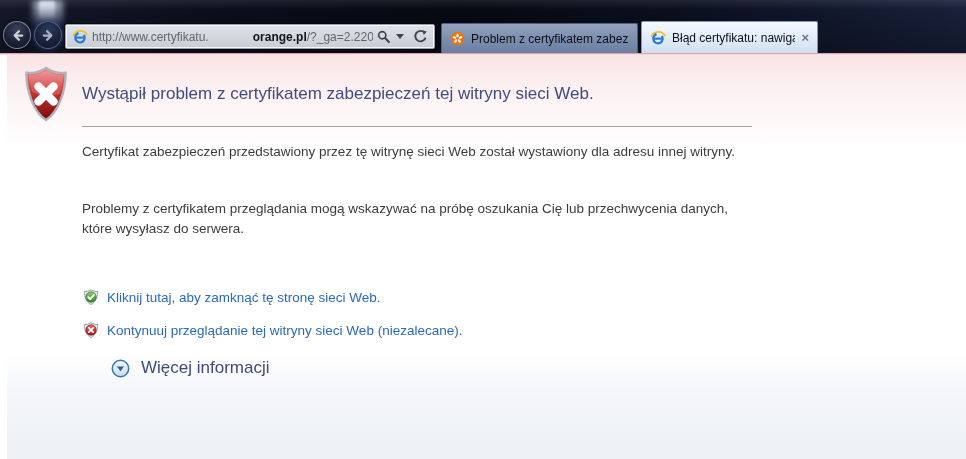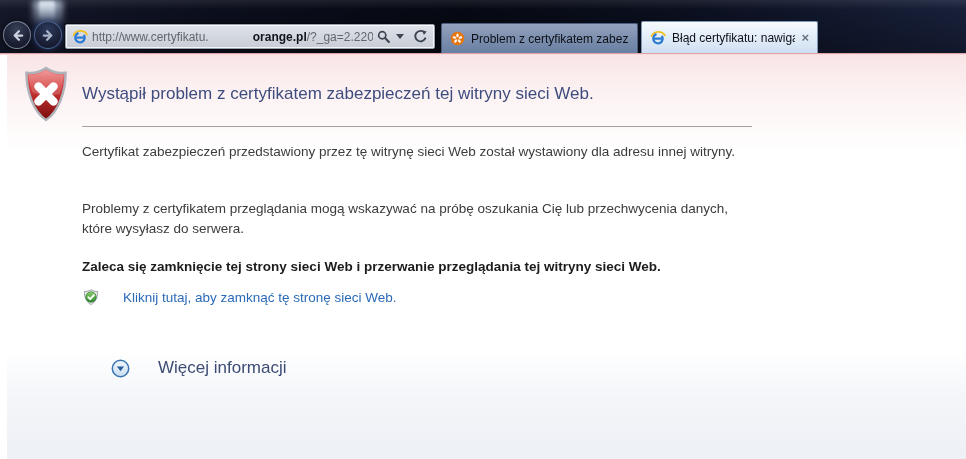--- a/index.html
+++ b/index.html
@@ -59,25 +59,25 @@
     background:linear-gradient(to bottom,#f9e4e6 0px,#fcf1f2 35px,#ffffff 95px,#ffffff 295px,#f3f5f9 345px,#edf0f5 404px); }
   .big-shield { position:absolute; left:17px; top:11px; }
   .page-title { position:absolute; left:75px; top:29px; width:640px;
     font-size:17px; color:#3f4d7e; }
   .rule { position:absolute; left:75px; top:71px; width:670px; height:1px; background:#a3a3a3; }
   .para { position:absolute; left:75px; width:655px; font-size:13.5px; line-height:20px; color:#3c3c3c; }
   .p1 { top:87px; }
   .p2 { top:144px; }
   .reco { position:absolute; left:75px; top:204px; width:720px;
     font-size:13.5px; font-weight:bold; color:#1c1c1c; }
-  .linkrow { position:absolute; left:76px; display:flex; align-items:center; gap:24px; cursor:pointer; }
+  .linkrow { position:absolute; left:76px; display:flex; align-items:center; gap:8px; cursor:pointer; }
   .link1 { top:234px; }
   .link2 { top:267px; }
   .linkrow a { font-size:13.5px; color:#2b6ab8; text-decoration:none; }
-  .morerow { position:absolute; left:104px; top:303px; display:flex; align-items:center; gap:28px; cursor:pointer; }
+  .morerow { position:absolute; left:104px; top:303px; display:flex; align-items:center; gap:11px; cursor:pointer; }
   .morerow span { font-size:17px; color:#3c4c74; }
   .icon { display:block; flex:none; }
 </style>
 </head>
 <body>
 
 <div id="screen">
 
   <div class="chrome">
     <div class="glass-streak"></div>
@@ -159,37 +159,53 @@
         <line x1="29.5" y1="20.5" x2="14.5" y2="35.5"></line>
       </g>
     </svg>
 
     <div class="page-title">Wystąpił problem z certyfikatem zabezpieczeń tej witryny sieci Web.</div>
     <div class="rule"></div>
 
     <div class="para p1">Certyfikat zabezpieczeń przedstawiony przez tę witrynę sieci Web został wystawiony dla adresu innej witryny.</div>
     <div class="para p2">Problemy z certyfikatem przeglądania mogą wskazywać na próbę oszukania Cię lub przechwycenia danych, które wysyłasz do serwera.</div>
 
-    <div class="reco">Zaleca się zamknięcie tej strony sieci Web i przerwanie przeglądania tej witryny sieci Web.</div>
 
     <div class="linkrow link1">
       <svg class="icon" width="16" height="16" viewBox="0 0 16 16">
         <defs>
           <linearGradient id="gg" x1="0" y1="0" x2="0" y2="1">
             <stop offset="0" stop-color="#8cd06a"></stop>
               <stop offset="1" stop-color="#2d8a2d"></stop>
           </linearGradient>
         </defs>
         <path d="M8 0.8 C10 2 12.7 2.7 14.7 2.5 C14.7 8.2 12.7 13.2 8 15.5 C3.3 13.2 1.3 8.2 1.3 2.5 C3.3 2.7 6 2 8 0.8 Z" fill="#e9ebee" stroke="#9aa0a8" stroke-width="1"></path>
         <circle cx="8" cy="8" r="5.2" fill="url(#gg)" stroke="#1f6b1f" stroke-width="0.6"></circle>
         <path d="M5.3 8.2 L7.2 10.1 L10.9 6.1" fill="none" stroke="#ffffff" stroke-width="1.9" stroke-linecap="round" stroke-linejoin="round"></path>
       </svg>
       <a href="#">Kliknij tutaj, aby zamknąć tę stronę sieci Web.</a>
     </div>
 
+    <div class="linkrow link2">
+      <svg class="icon" width="16" height="16" viewBox="0 0 16 16">
+        <defs>
+          <linearGradient id="rr" x1="0" y1="0" x2="0" y2="1">
+            <stop offset="0" stop-color="#e46a6a"></stop>
+              <stop offset="1" stop-color="#a81212"></stop>
+          </linearGradient>
+        </defs>
+        <path d="M8 0.8 C10 2 12.7 2.7 14.7 2.5 C14.7 8.2 12.7 13.2 8 15.5 C3.3 13.2 1.3 8.2 1.3 2.5 C3.3 2.7 6 2 8 0.8 Z" fill="#e9ebee" stroke="#9aa0a8" stroke-width="1"></path>
+        <circle cx="8" cy="8" r="5.2" fill="url(#rr)" stroke="#7e0e0e" stroke-width="0.6"></circle>
+        <g stroke="#ffffff" stroke-width="1.9" stroke-linecap="round">
+          <line x1="5.9" y1="5.9" x2="10.1" y2="10.1"></line>
+          <line x1="10.1" y1="5.9" x2="5.9" y2="10.1"></line>
+        </g>
+      </svg>
+      <a href="#">Kontynuuj przeglądanie tej witryny sieci Web (niezalecane).</a>
+    </div>
 
     <div class="morerow">
       <svg class="icon" width="19" height="19" viewBox="0 0 19 19">
         <defs>
           <linearGradient id="bb" x1="0" y1="0" x2="0" y2="1">
             <stop offset="0" stop-color="#f3f8fd"></stop>
               <stop offset="1" stop-color="#c9ddf2"></stop>
           </linearGradient>
         </defs>
         <circle cx="9.5" cy="9.5" r="8.2" fill="url(#bb)" stroke="#3a75b0" stroke-width="1.5"></circle>

